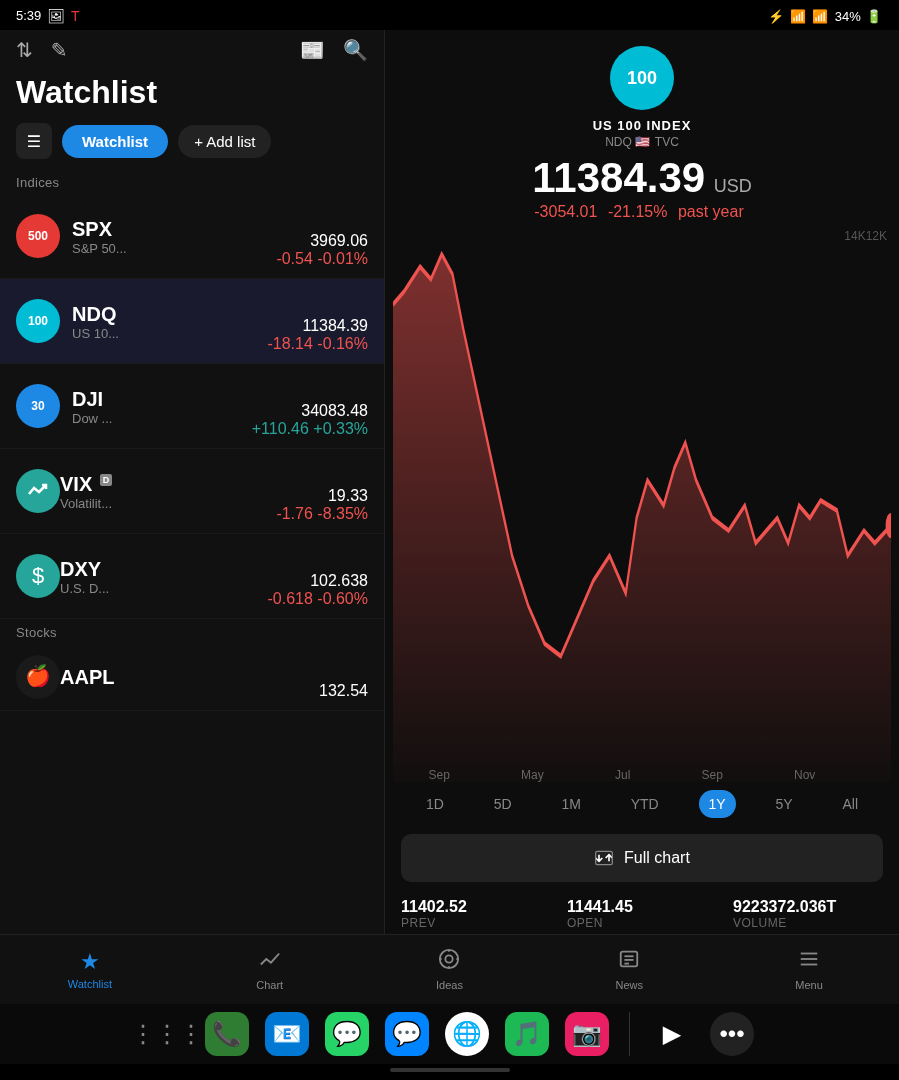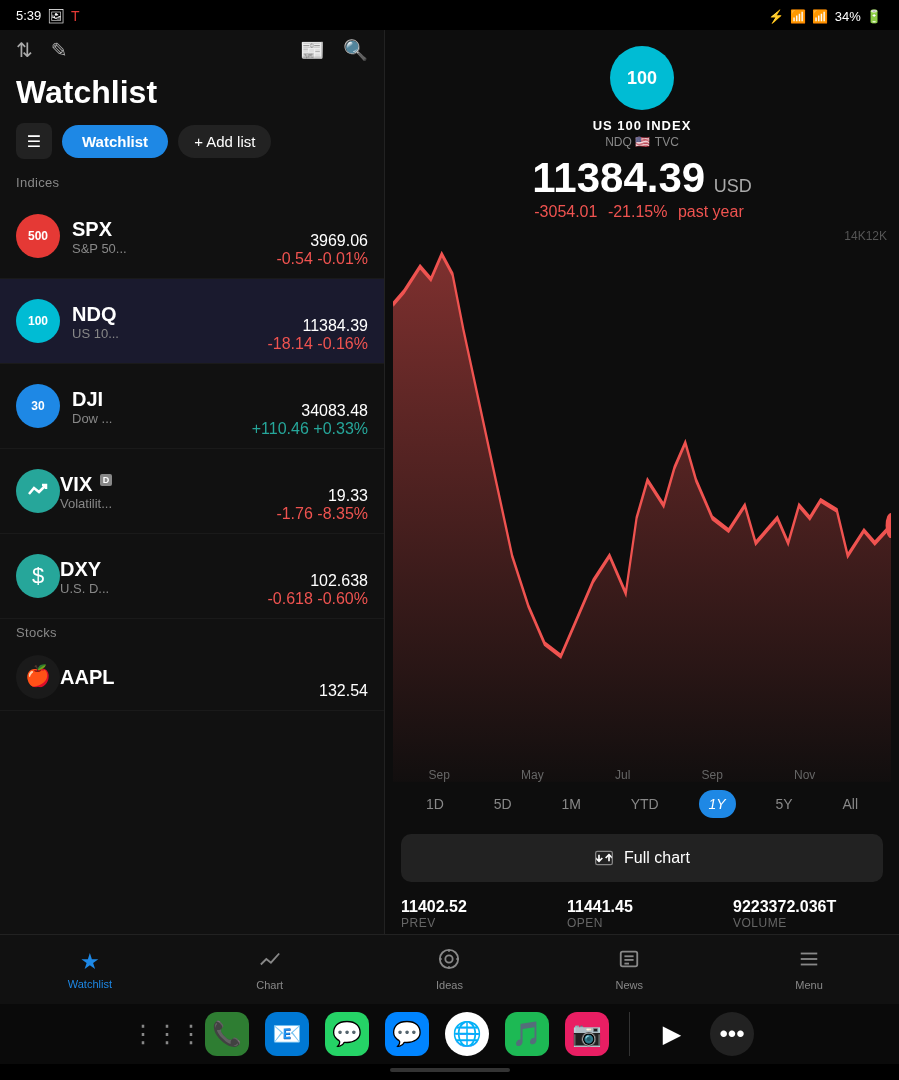--- a/index.html
+++ b/index.html
@@ -291,21 +291,20 @@
       border: none;
       color: #888;
       font-size: 14px;
       padding: 6px 10px;
       border-radius: 16px;
       cursor: pointer;
     }
     .range-btn.active {
       background: #1E88E5;
       color: #fff;
-      font-style: italic;
     }
 
     .full-chart-btn {
       margin: 8px 16px;
       background: #222;
       border: none;
       border-radius: 10px;
       color: #fff;
       padding: 14px;
       font-size: 16px;

